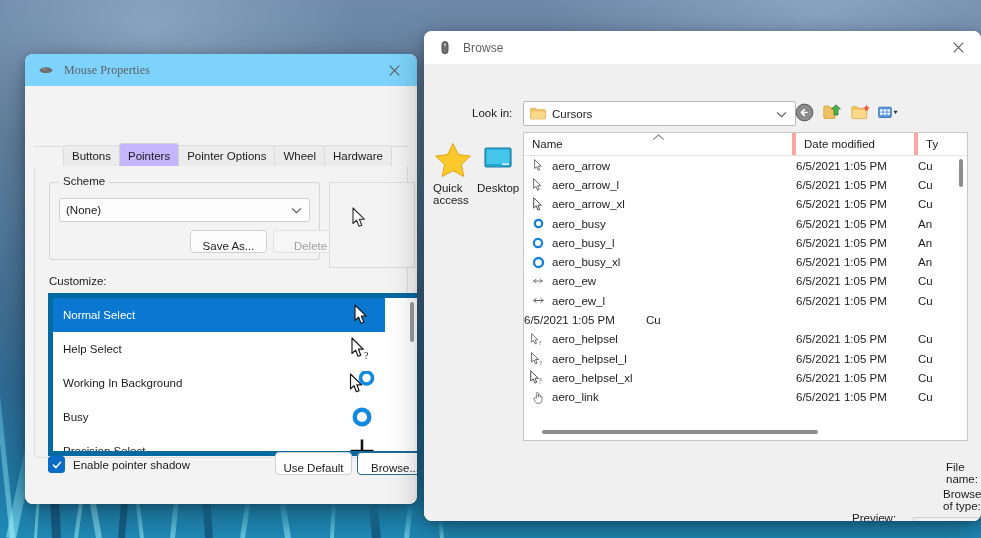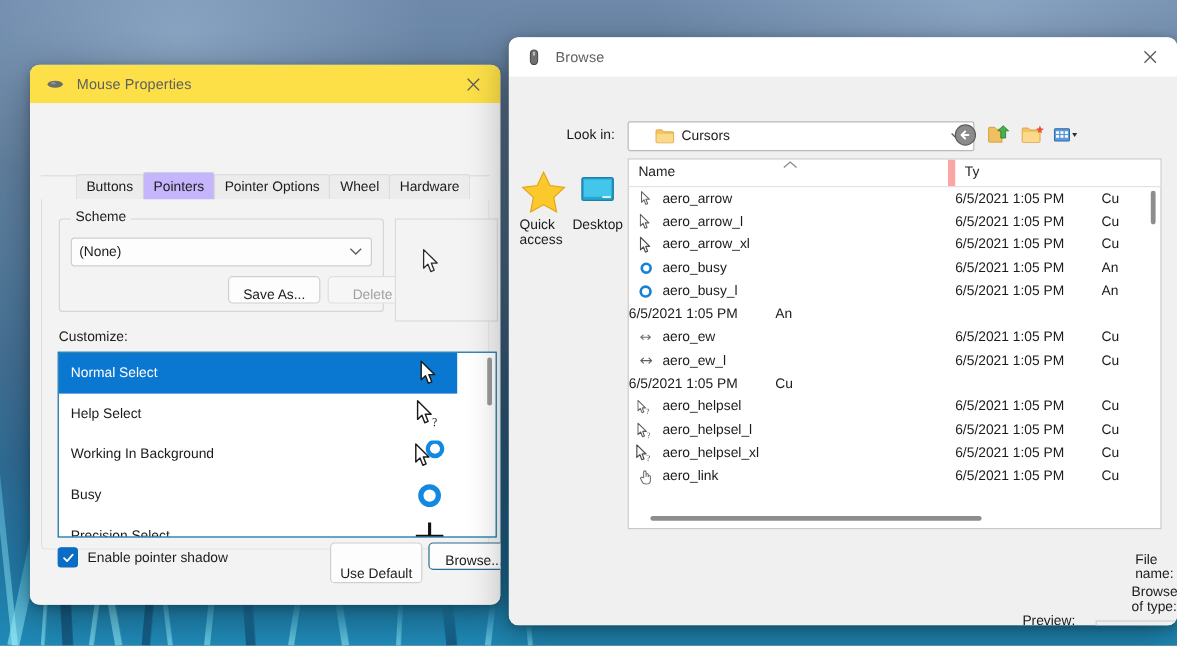--- a/index.html
+++ b/index.html
@@ -77,21 +77,21 @@
     line-height: 1;
   }
   .close-btn svg { display:block; }
 
   
   #mouse-props {
     left: 25px; top: 54px;
     width: 392px; height: 450px;
     background: #f3f3f3;
   }
-  #mouse-props .titlebar { background: #fde047; }
+  #mouse-props .titlebar { background: #7dd3fc; font-family: Liberation Serif, serif; }
   .mp-body {
     position: absolute;
     left: 0; top: 32px; right: 0; bottom: 0;
     background: #f3f3f3;
   }
 
   
   .tabstrip {
     position: absolute;
     left: 9px; top: 60px; right: 9px;
@@ -205,21 +205,21 @@
     font-size: 11.5px;
     color: #1b1b1b;
   }
 
   
   #pointer-list {
     position: absolute;
     left: 13px; top: 127px;
     width: 364px; height: 153px;
     background: #ffffff;
-    border: 1px solid #0369a1;
+    border: 5px solid #0369a1;
     overflow: hidden;
   }
   .plist-row {
     height: 34px;
     display: flex; align-items: center;
     font-size: 11.5px;
     color: #1b1b1b;
     position: relative;
     padding-left: 10px;
     box-sizing: border-box;
@@ -253,21 +253,21 @@
     color: #1b1b1b;
   }
   .chk {
     width: 15px; height: 15px;
     border-radius: 3px;
     background: #0a6cc4;
     border: 1px solid #0a6cc4;
     margin-right: 8px;
     display: flex; align-items: center; justify-content: center;
   }
-  #use-default-btn { position: absolute; left: 240px; top: 286px; width: 77px; height: 34px; }
+  #use-default-btn { position: absolute; left: 240px; top: 286px; width: 77px; height: 23px; }
   #browse-btn { position: absolute; left: 322px; top: 286px; width: 76px; height: 23px; }
 
   
   #browse-dialog {
     left: 424px; top: 31px;
     width: 557px; height: 490px;
     background: #f0f0f0;
   }
   #browse-dialog .titlebar { background: #ffffff; height: 33px; }
   .bd-body {
@@ -279,21 +279,21 @@
     position: absolute; left: 48px; top: 43px;
     font-size: 11.5px; color: #1b1b1b;
   }
   #lookin-combo {
     position: absolute; left: 99px; top: 37px;
     width: 265px; height: 23px;
     background: #ffffff;
     border: 1px solid #b9b9b9;
     border-radius: 2px;
     display: flex; align-items: center;
-    padding-left: 22px;
+    padding-left: 6px;
     font-size: 11.5px; color: #1b1b1b;
   }
   #lookin-combo .folder-ico { margin-right: 6px; display:flex; }
   #lookin-combo .chev { position: absolute; right: 8px; top: 50%; transform: translateY(-50%); color:#444; }
 
   .toolbar {
     position: absolute; left: 370px; top: 38px;
     display: flex; align-items: center; gap: 7px;
   }
   .tbtn { width: 21px; height: 21px; display:flex; align-items:center; justify-content:center; }
@@ -332,21 +332,21 @@
     position: relative;
     align-items: center;
     font-size: 11.5px;
     color: #1b1b1b;
   }
   .fl-header .col {
     box-sizing: border-box;
     padding-left: 8px;
     height: 22px;
     line-height: 22px;
-    border-right: 6px solid #fca5a5;
+    border-right: 4px solid #fca5a5;
     overflow: hidden;
     white-space: nowrap;
   }
   .sort-chev {
     position: absolute;
     left: 128px; top: 0px;
     color: #8a8a8a;
     font-size: 9px;
   }
   .fl-rows { position: relative; }
@@ -662,20 +662,21 @@
             <path d="M6.5 4.5 L9 7 M13.5 11.5 L16 14" stroke="#2f7a4a" stroke-width="2.2" stroke-linecap="round"></path>
           </svg>
         </span>
         <span class="lbl">Network</span>
       </div>
     </div>
 
     <div id="file-list">
       <div class="fl-header">
         <div class="col" style="width:272px;"><span>Name</span></div>
+        <div class="col" style="width:122px;"><span>Date modified</span></div>
         <div class="col" style="width:45px;border-right:none;"><span>Ty</span></div>
         <span class="sort-chev">
           <svg width="13" height="7" viewBox="0 0 13 7">
               <path d="M1.2 5.6 L6.5 1 L11.8 5.6" stroke="#8a8a8a" stroke-width="1.1" fill="none"></path>
             </svg>
         </span>
       </div>
 
       <div class="fl-rows">
 
@@ -738,20 +739,28 @@
                   <circle cx="6" cy="6" r="4.1" fill="none" stroke="#1581d6" stroke-width="2.2"></circle>
                 </svg>
             </span>
             <span>aero_busy_l</span>
           </div>
           <div class="c-date">6/5/2021 1:05 PM</div>
           <div class="c-type">An</div>
         </div>
 
         <div class="fl-row">
+          <div class="c-name">
+            <span class="ficon">
+              <svg width="13" height="13" viewBox="0 0 13 13">
+                  <circle cx="6.5" cy="6.5" r="4.5" fill="none" stroke="#1581d6" stroke-width="2.3"></circle>
+                </svg>
+            </span>
+            <span>aero_busy_xl</span>
+          </div>
           <div class="c-date">6/5/2021 1:05 PM</div>
           <div class="c-type">An</div>
         </div>
 
         <div class="fl-row">
           <div class="c-name">
             <span class="ficon">
               <svg width="14" height="8" viewBox="0 0 14 8">
                   <path d="M3 4 L11 4 M3 4 L5 2.2 M3 4 L5 5.8 M11 4 L9 2.2 M11 4 L9 5.8" stroke="#6a6a6a" stroke-width="0.9" fill="none" stroke-linecap="round"></path>
                 </svg>

